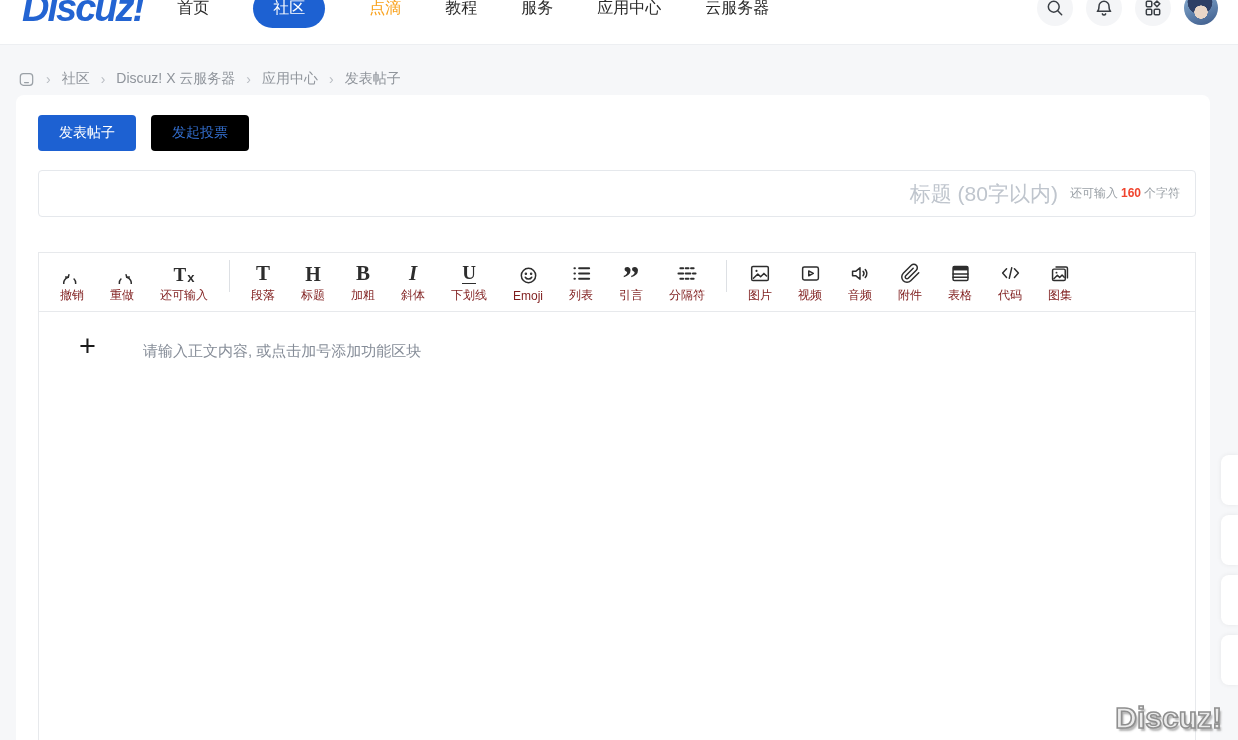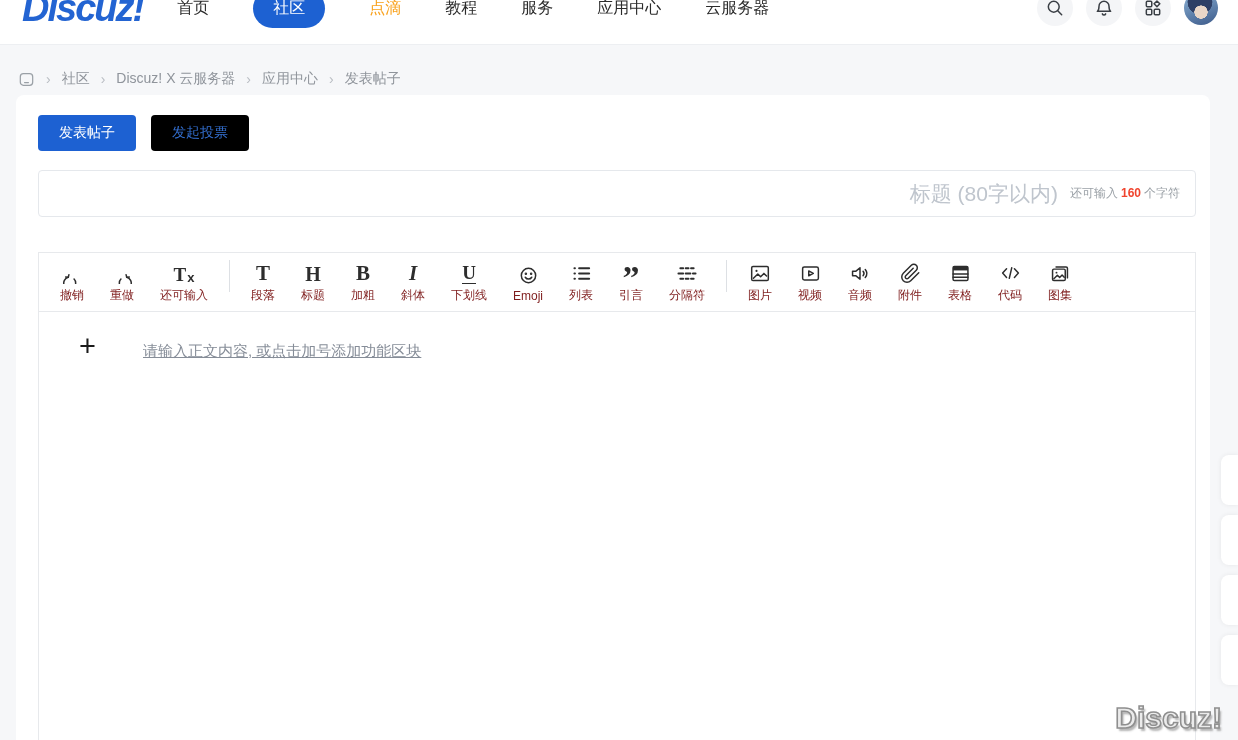--- a/index.html
+++ b/index.html
@@ -99,21 +99,21 @@
   .g-tx-sub { font-size:13px; font-weight:700; margin-left:1px; }
   .g-quote { font-family:"Liberation Serif", serif; font-size:34px; font-weight:800; height:20px; overflow:hidden; line-height:0.85; }
   svg.tbsvg { stroke:#2d2d2d; fill:none; stroke-width:1.7; stroke-linecap:round; stroke-linejoin:round; }
   
   .ed-body { position:relative; height:460px; }
   .plus {
     position:absolute; left:40px; top:20px; font-size:29px; font-weight:400;
     color:#1b1b1b; cursor:pointer; line-height:1;
   }
   .ed-placeholder {
-    position:absolute; left:104px; top:30px; font-size:15px; color:#868d98;text-decoration:underline;
+    position:absolute; left:104px; top:30px; font-size:15px; color:#868d98;
   }
   
   .watermark {
     position:fixed; right:16px; bottom:5px; z-index:6;
     font-size:30px; font-weight:800; letter-spacing:0;
     color:#ebebeb; -webkit-text-stroke:1.6px #8f8f8f;
     text-shadow:2px 3px 2px rgba(90,90,90,.45);
     pointer-events:none;
   }
   

